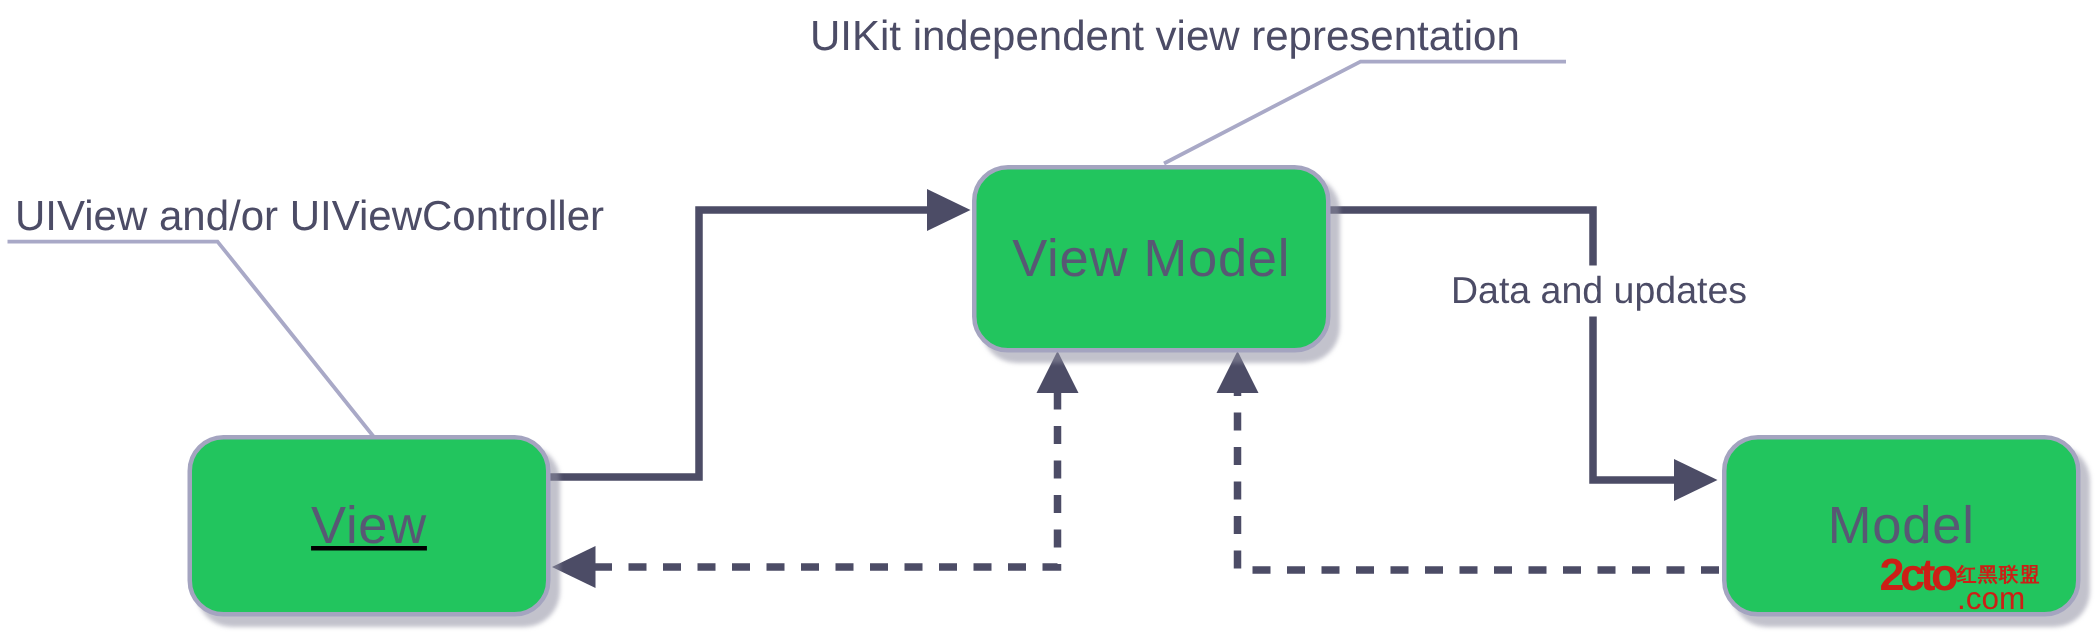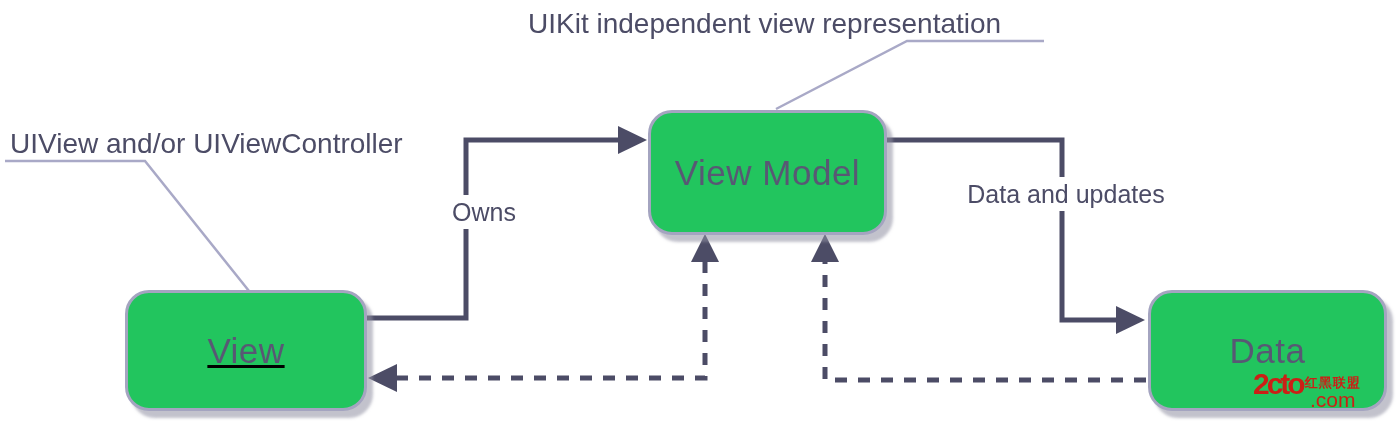--- a/index.html
+++ b/index.html
@@ -41,21 +41,21 @@
   #node-view-model  { left: 648px; top: 110px; width: 233px; height: 119px; }
   #node-model       { left: 1148px; top: 290px; width: 233px; height: 115px; }
 
   
   .callout-label {
     position: absolute;
     color: #4c4c66;
     font-size: 28px;
     white-space: nowrap;
   }
-  #annotation-uikit  { left: 528px; top: 8px; }
+  #annotation-uikit  { left: 540px; top: 8px; }
   #annotation-uiview { left: 10px;  top: 128px; }
 
   
   .edge-label {
     position: absolute;
     color: #4c4c66;
     font-size: 25px;
     background: #ffffff;
     padding: 2px 6px;
     white-space: pre-line;
@@ -81,21 +81,21 @@
   }
   .watermark-brand {
     font-size: 30px;
     font-weight: bold;
     letter-spacing: -3px;
     line-height: 0.9;
   }
   .watermark-side {
     display: flex;
     flex-direction: column;
-    align-items: center;
+    align-items: flex-start;
     margin-left: 2px;
     margin-top: 6px;
   }
   .watermark-tagline {
     font-size: 13px;
     font-weight: bold;
     letter-spacing: 1px;
   }
   .watermark-domain {
     font-size: 21px;
@@ -133,24 +133,23 @@
 
   <div class="node" id="node-view">
     <span class="node-label">View</span>
   </div>
 
   <div class="node" id="node-view-model">
     <span class="node-label">View Model</span>
   </div>
 
   <div class="node" id="node-model">
-    <span class="node-label">Data</span>
+    <span class="node-label">Model</span>
   </div>
 
-  <div class="edge-label" id="edge-owns-label">Owns</div>
 
   <div class="edge-label" id="edge-owns-updates-label">Data and updates</div>
 
 
 
   <div class="watermark">
     <span class="watermark-brand">2cto</span>
     <span class="watermark-side">
       <span class="watermark-tagline">红黑联盟</span>
       <span class="watermark-domain">.com</span>

